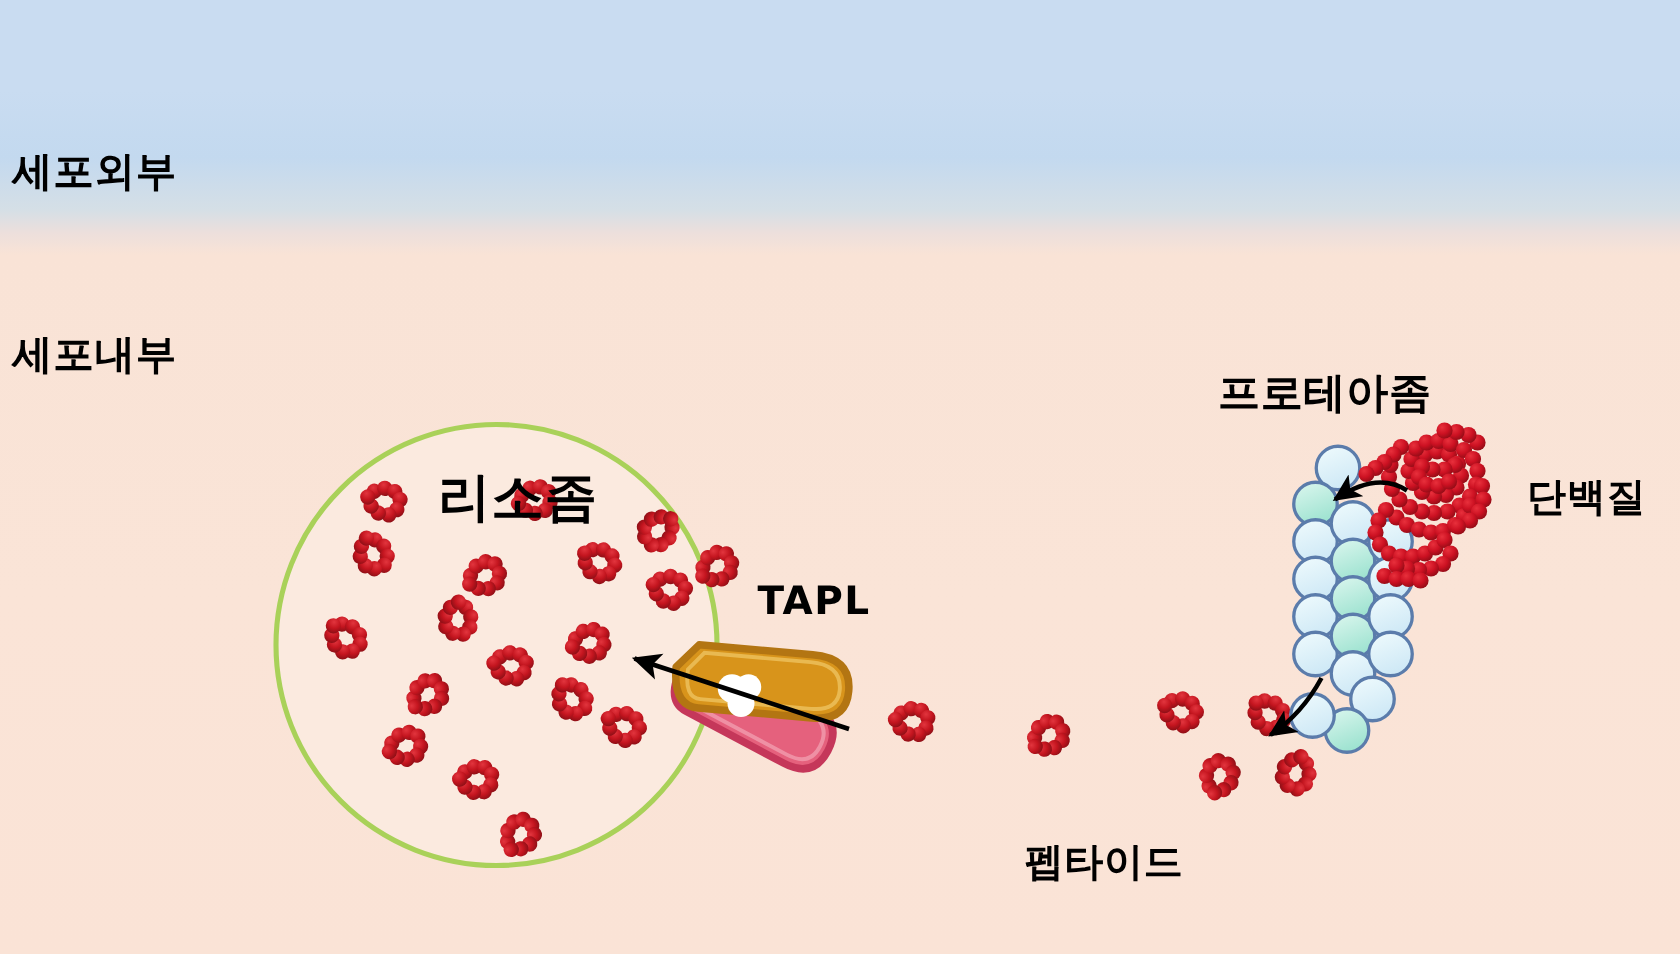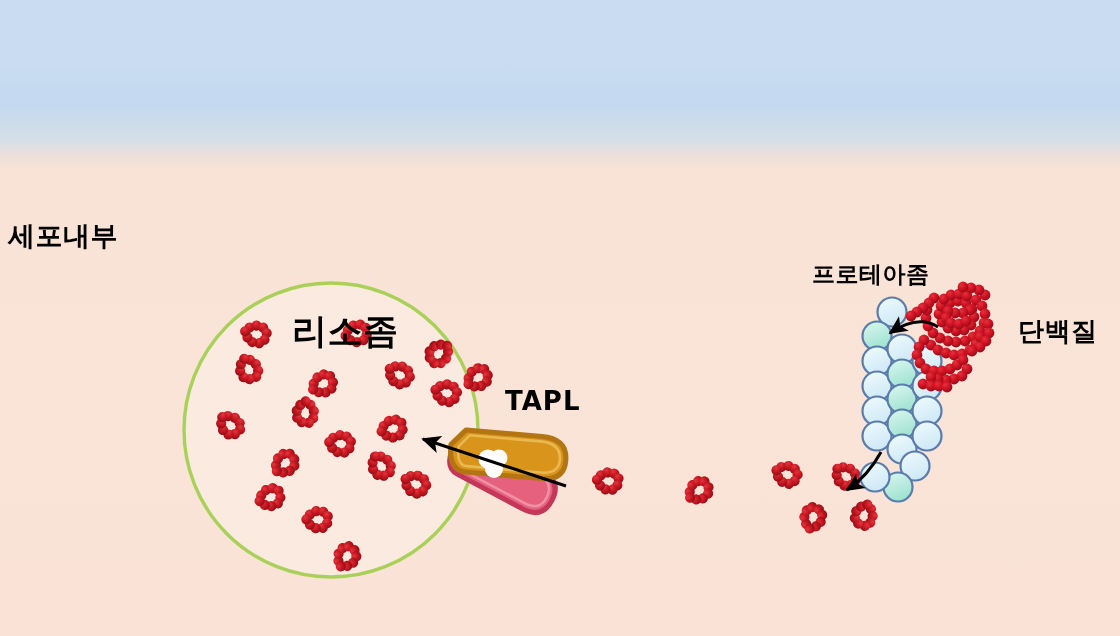--- a/index.html
+++ b/index.html
@@ -31,21 +31,21 @@
     position: absolute;
     color: #000000;
     font-weight: bold;
     white-space: nowrap;
     letter-spacing: 0.5px;
   }
   #lbl-extracell { left: 8px;  top: 96px;  font-size: 27px; }
   #lbl-intracell { left: 8px;  top: 192px; font-size: 27px; margin-top: 26px; }
   #lbl-lysosome  { left: 292px; top: 308px; font-size: 35px; }
   #lbl-tapl      { left: 505px; top: 386px; font-size: 26px; letter-spacing: 1px; }
-  #lbl-proteasome{ left: 812px; top: 259px; font-size: 23px; }
+  #lbl-proteasome{ left: 812px; top: 243px; font-size: 28px; }
   #lbl-protein   { left: 1018px; top: 314px; font-size: 26px; }
   #lbl-peptide   { left: 683px; top: 557px; font-size: 26px; }
 
   #vector-layer {
     position: absolute;
     left: 0;
     top: 0;
     width: 1120px;
     height: 636px;
   }
@@ -271,19 +271,21 @@
         <circle cx="939" cy="386" r="5.4"></circle>
           <circle cx="947" cy="387" r="5.4"></circle>
       </g>
     </g>
 
     <path d="M 938,327 Q 918,314 890,333" fill="none" stroke="#000000" stroke-width="3" marker-end="url(#arrowhead)"></path>
 
     <path d="M 881,452 Q 868,476 847,490" fill="none" stroke="#000000" stroke-width="3" marker-end="url(#arrowhead)"></path>
   </svg>
 
+  <div class="label" id="lbl-extracell">세포외부</div>
   <div class="label" id="lbl-intracell">세포내부</div>
   <div class="label" id="lbl-lysosome">리소좀</div>
   <div class="label" id="lbl-tapl">TAPL</div>
   <div class="label" id="lbl-proteasome">프로테아좀</div>
   <div class="label" id="lbl-protein">단백질</div>
+  <div class="label" id="lbl-peptide">펩타이드</div>
 
 </div>
 
 </body></html>

